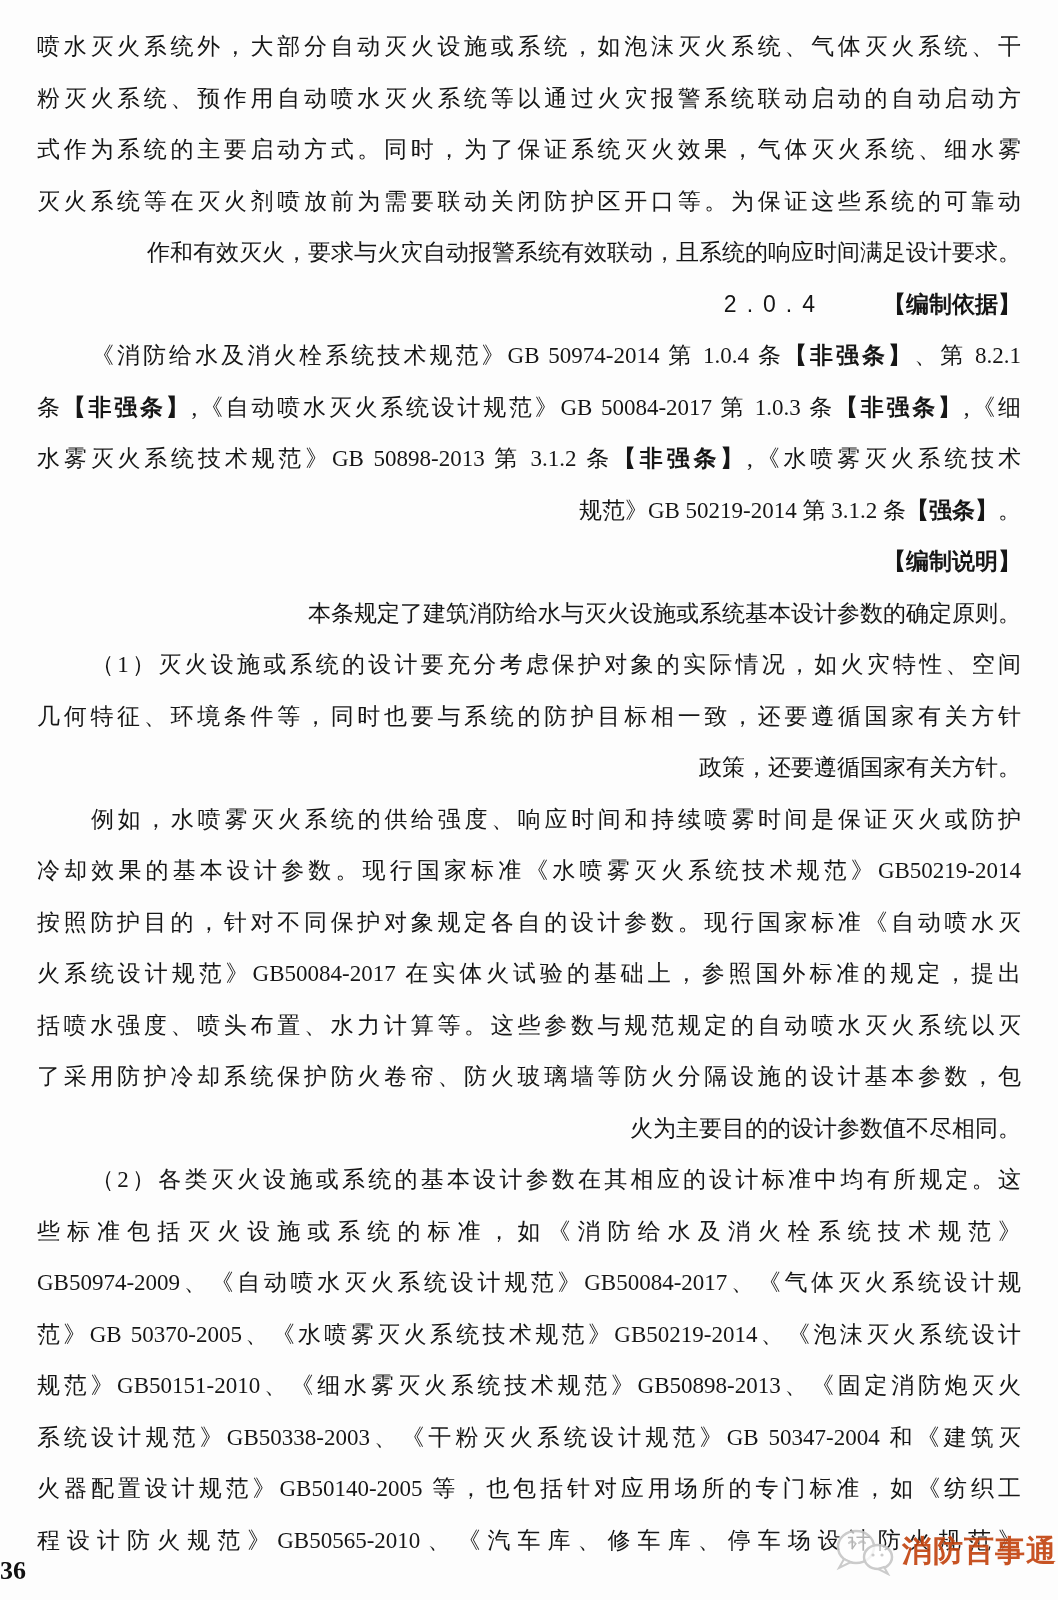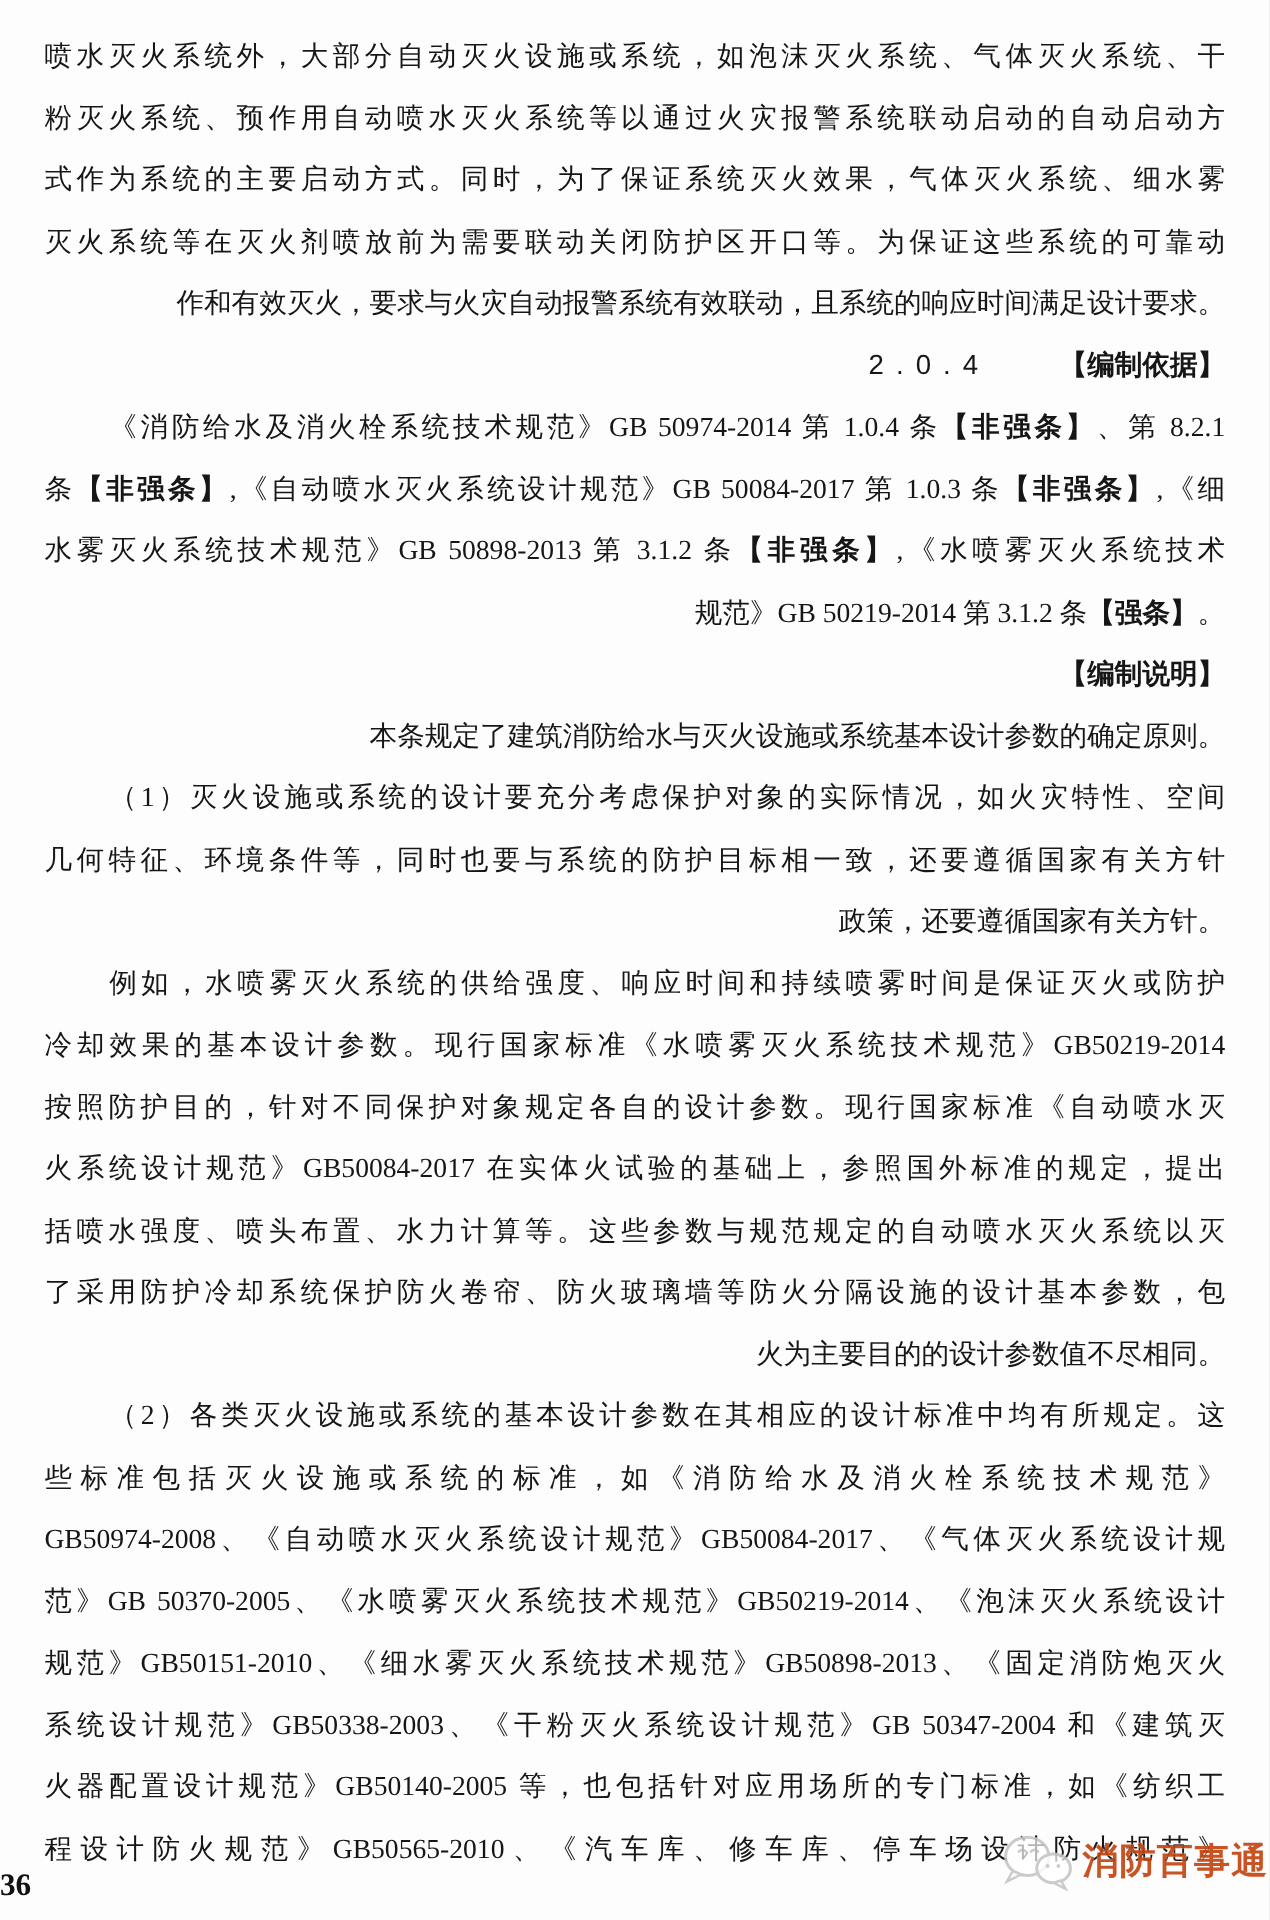--- a/index.html
+++ b/index.html
@@ -91,21 +91,21 @@
       <div class="line"><span>政策，还要遵循国家有关方针。</span></div>
       <div class="line fill indent"><span>例如，水喷雾灭火系统的供给强度、响应时间和持续喷雾时间是保证灭火或防护</span></div>
       <div class="line fill"><span>冷却效果的基本设计参数。现行国家标准《水喷雾灭火系统技术规范》GB50219-2014</span></div>
       <div class="line fill"><span>按照防护目的，针对不同保护对象规定各自的设计参数。现行国家标准《自动喷水灭</span></div>
       <div class="line fill"><span>火系统设计规范》GB50084-2017 在实体火试验的基础上，参照国外标准的规定，提出</span></div>
       <div class="line fill"><span>括喷水强度、喷头布置、水力计算等。这些参数与规范规定的自动喷水灭火系统以灭</span></div>
       <div class="line fill"><span>了采用防护冷却系统保护防火卷帘、防火玻璃墙等防火分隔设施的设计基本参数，包</span></div>
       <div class="line"><span>火为主要目的的设计参数值不尽相同。</span></div>
       <div class="line fill indent"><span>（2）各类灭火设施或系统的基本设计参数在其相应的设计标准中均有所规定。这</span></div>
       <div class="line fill"><span>些标准包括灭火设施或系统的标准，如《消防给水及消火栓系统技术规范》</span></div>
-      <div class="line fill"><span>GB50974-2008、《自动喷水灭火系统设计规范》GB50084-2017、《气体灭火系统设计规</span></div>
+      <div class="line fill"><span>GB50974-2009、《自动喷水灭火系统设计规范》GB50084-2017、《气体灭火系统设计规</span></div>
       <div class="line fill"><span>范》GB 50370-2005、《水喷雾灭火系统技术规范》GB50219-2014、《泡沫灭火系统设计</span></div>
       <div class="line fill"><span>规范》GB50151-2010、《细水雾灭火系统技术规范》GB50898-2013、《固定消防炮灭火</span></div>
       <div class="line fill"><span>系统设计规范》GB50338-2003、《干粉灭火系统设计规范》GB 50347-2004 和《建筑灭</span></div>
       <div class="line fill"><span>火器配置设计规范》GB50140-2005 等，也包括针对应用场所的专门标准，如《纺织工</span></div>
       <div class="line fill"><span>程设计防火规范》GB50565-2010、《汽车库、修车库、停车场设计防火规范》</span></div>
     </main>
 
   <div class="pageno">36</div>
 
   <div class="watermark">

